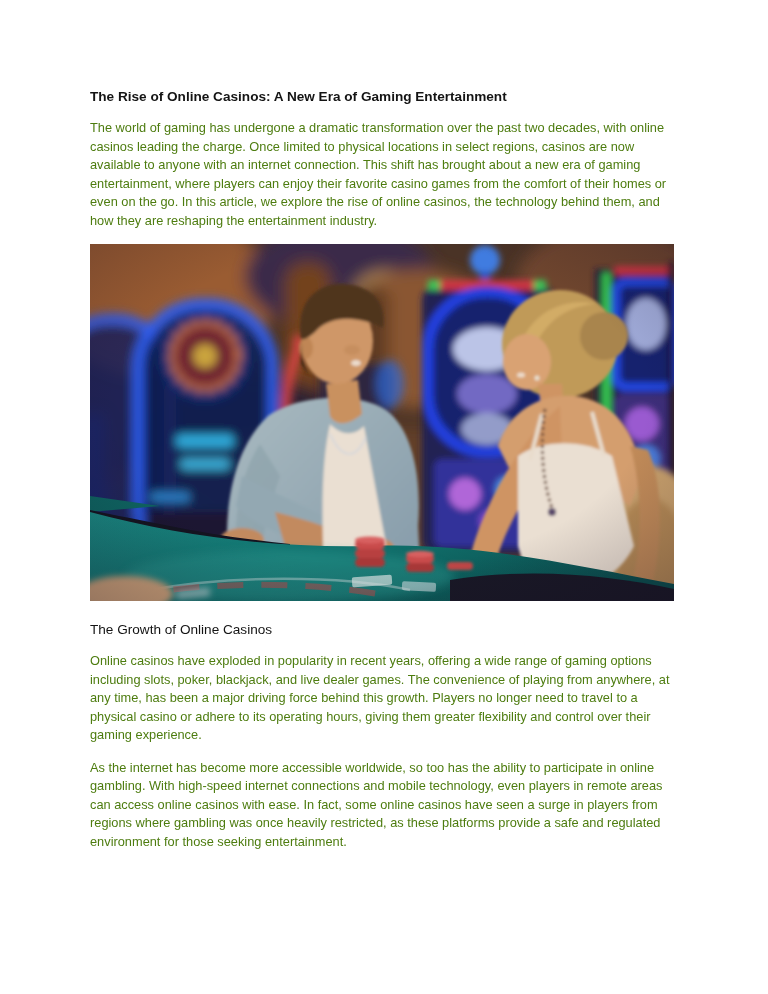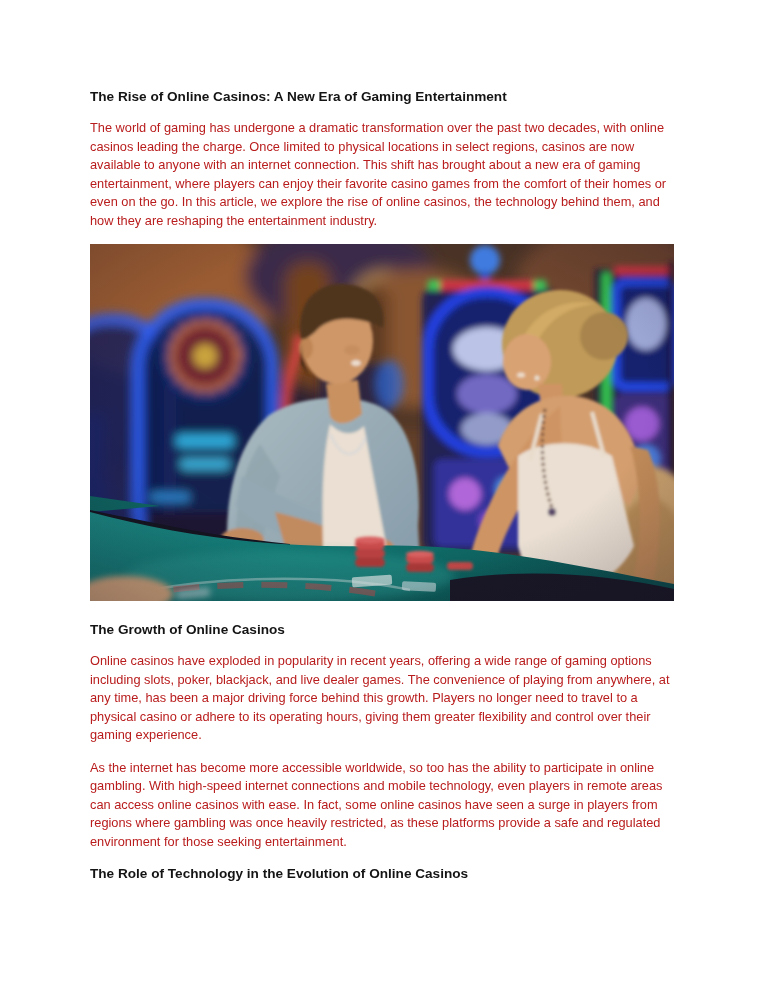--- a/index.html
+++ b/index.html
@@ -1,21 +1,21 @@
 <!DOCTYPE html>
 <html><head>
 <meta charset="utf-8">
 <style>
   html,body{margin:0;padding:0;background:#ffffff;}
   body{width:768px;height:994px;overflow:hidden;
        font-family:"Liberation Sans",sans-serif;color:#1d1d1d;}
   .page{box-sizing:border-box;width:768px;height:994px;padding:88px 92px 0 90px;background:#fff;}
   h1.doc-h{font-size:13.6px;font-weight:bold;color:#141414;margin:0 0 13px 0;line-height:18px;}
-  h2.doc-h{font-size:13.6px;font-weight:bold;color:#141414;margin:0 0 13px 0;line-height:18px;}
-  p.doc-p{font-size:12.8px;line-height:18.6px;margin:0 0 13.5px 0;color:#b91c1c;}
+  h2.doc-h{font-size:13.6px;font-weight:normal;color:#141414;margin:0 0 13px 0;line-height:18px;}
+  p.doc-p{font-size:12.8px;line-height:18.6px;margin:0 0 13.5px 0;color:#4d7c0f;}
   figure.photo{margin:2px 0 20px 0;width:584px;height:357px;overflow:hidden;}
   figure.photo svg{display:block;}
 </style>
 </head>
 <body>
 
 <div class="page">
 
   <h1 class="doc-h">The Rise of Online Casinos: A New Era of Gaming Entertainment</h1>
 
@@ -192,15 +192,14 @@
       </g>
 
       <rect x="0" y="0" width="584" height="357" fill="url(#vign)"></rect>
     </svg>
   </figure>
 
   <h2 class="doc-h">The Growth of Online Casinos</h2>
   <p class="doc-p">Online casinos have exploded in popularity in recent years, offering a wide range of gaming options including slots, poker, blackjack, and live dealer games. The convenience of playing from anywhere, at any time, has been a major driving force behind this growth. Players no longer need to travel to a physical casino or adhere to its operating hours, giving them greater flexibility and control over their gaming experience.</p>
   <p class="doc-p">As the internet has become more accessible worldwide, so too has the ability to participate in online gambling. With high-speed internet connections and mobile technology, even players in remote areas can access online casinos with ease. In fact, some online casinos have seen a surge in players from regions where gambling was once heavily restricted, as these platforms provide a safe and regulated environment for those seeking entertainment.</p>
 
-  <h2 class="doc-h">The Role of Technology in the Evolution of Online Casinos</h2>
 
 </div>
 
 </body></html>

